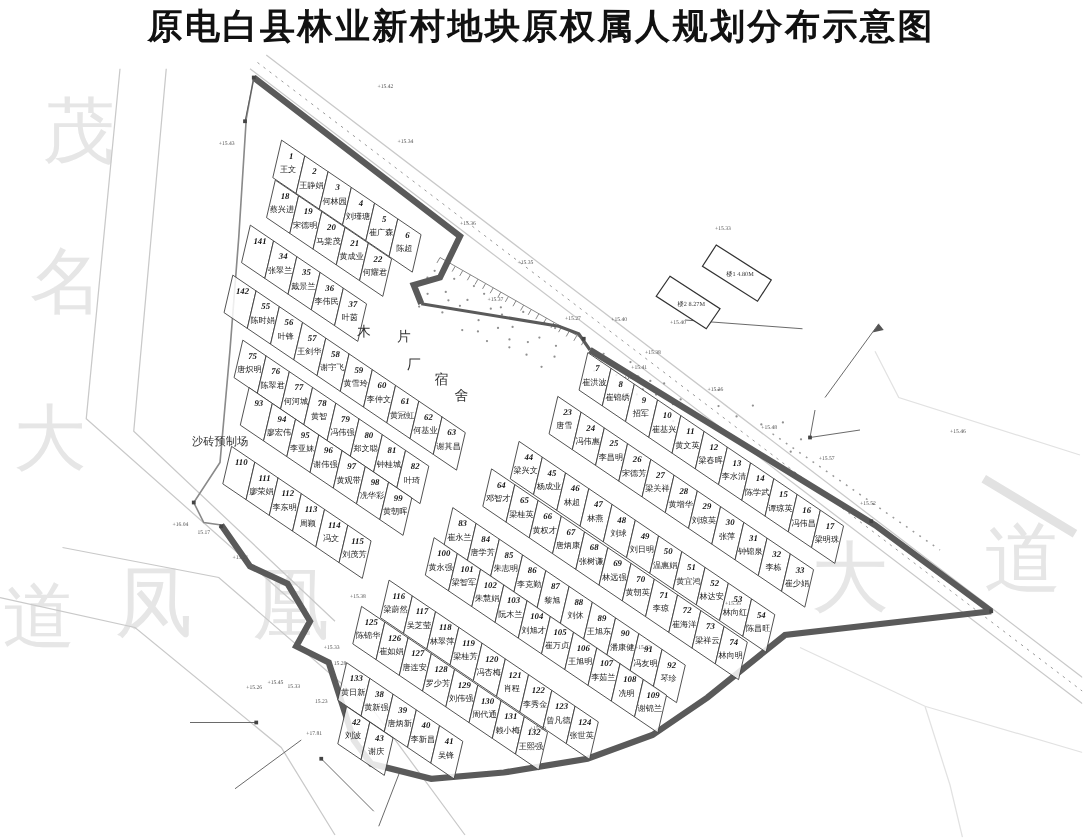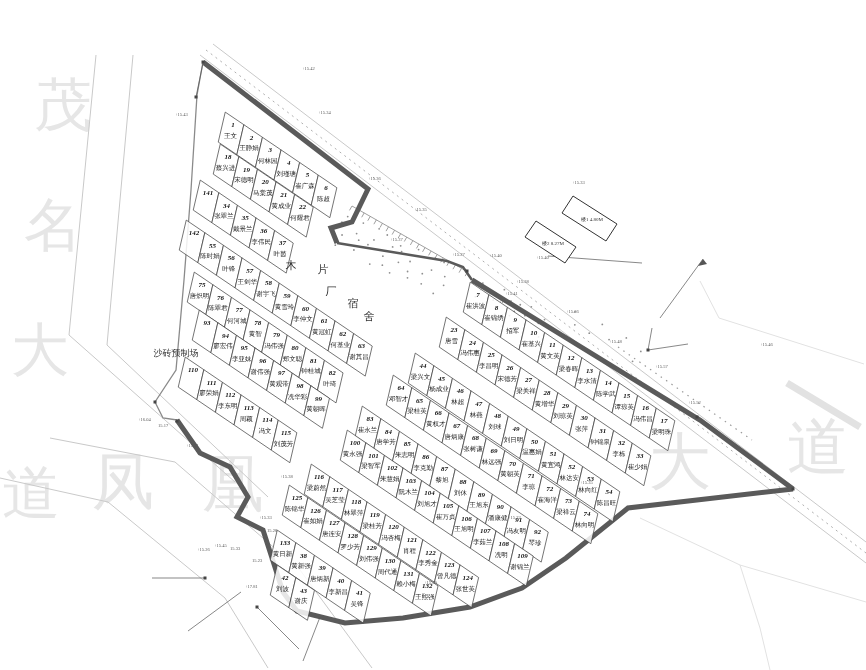--- a/index.html
+++ b/index.html
@@ -867,13 +867,14 @@
         <text x="259" y="519" font-size="4.5" fill="#555555" font-family="&quot;Liberation Sans&quot;, sans-serif">+15.33</text>
         <text x="267" y="532" font-size="4.5" fill="#555555" font-family="&quot;Liberation Sans&quot;, sans-serif">15.28</text>
         <text x="424" y="584" font-size="4.5" fill="#555555" font-family="&quot;Liberation Sans&quot;, sans-serif">+15.30</text>
         <text x="508" y="519" font-size="4.5" fill="#555555" font-family="&quot;Liberation Sans&quot;, sans-serif">+15.22</text>
         <text x="580" y="484" font-size="4.5" fill="#555555" font-family="&quot;Liberation Sans&quot;, sans-serif">+15.35</text>
         <text x="655" y="368" font-size="4.5" fill="#555555" font-family="&quot;Liberation Sans&quot;, sans-serif">+15.57</text>
         <text x="760" y="346" font-size="4.5" fill="#555555" font-family="&quot;Liberation Sans&quot;, sans-serif">+15.46</text>
         <text x="536" y="259" font-size="4.5" fill="#555555" font-family="&quot;Liberation Sans&quot;, sans-serif">+15.40</text>
       </g>
     </svg>
+  <h1 class="map-title">原电白县林业新村地块原权属人规划分布示意图</h1>
 </div>
 
 </body></html>

